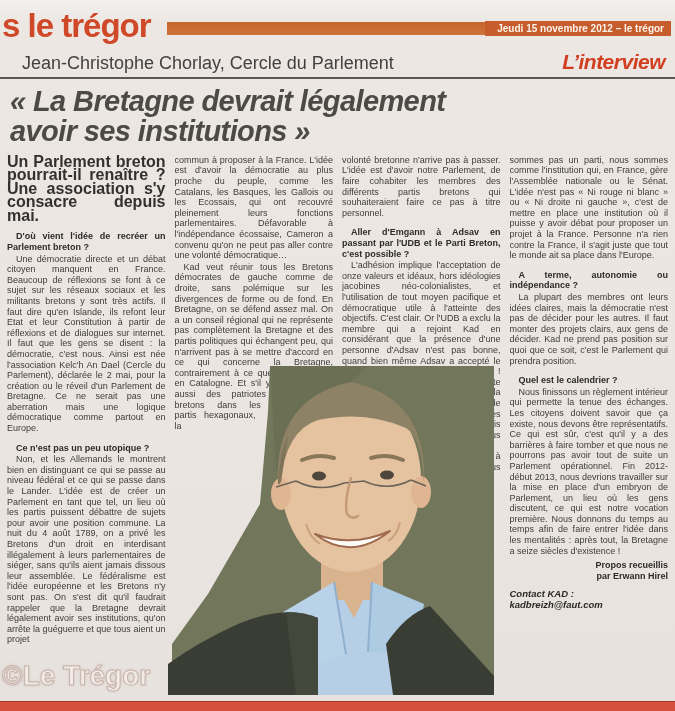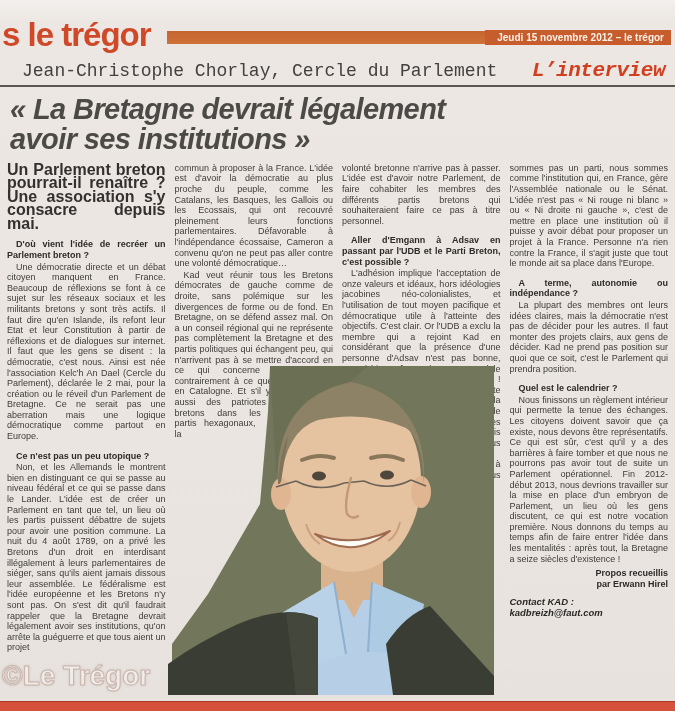--- a/index.html
+++ b/index.html
@@ -2,26 +2,26 @@
 <html lang="fr"><head>
 <meta charset="utf-8">
 <style>
   html,body{margin:0;padding:0;background:#d8d4d0;}
   .page{
     position:relative;width:675px;height:711px;overflow:hidden;
     background:linear-gradient(180deg,#f3f0ed 0,#ece7e3 22px,#eae5e1 60%,#e7e2de 100%);
     font-family:"Liberation Sans",sans-serif;color:#3e3c39;
   }
   
-  .masthead{display:flex;align-items:center;padding-top:16px;height:36px;text-align:right;}
+  .masthead{display:flex;align-items:center;padding-top:7px;height:36px;text-align:right;}
   .masthead-title{font-size:33px;font-weight:bold;color:#cf4827;letter-spacing:-1px;line-height:1;margin-left:2px;white-space:nowrap;}
   .masthead-bar{flex:1;height:13px;margin:6px 4px 0 16px;background:linear-gradient(180deg,#c5662f,#cd7238);display:flex;justify-content:flex-end;align-items:center;}
   .date-banner{font-size:10px;font-weight:bold;color:#fbf3ea;background:#c75c2c;height:15px;display:flex;align-items:center;padding:0 7px 0 12px;white-space:nowrap;}
   
-  .kicker-row{display:flex;justify-content:space-between;align-items:baseline;padding:7px 10px 3px 22px;border-bottom:2px solid #5b5852;font-family:Liberation Mono, monospace;}
+  .kicker-row{display:flex;justify-content:space-between;align-items:baseline;padding:7px 10px 3px 22px;border-bottom:2px solid #5b5852;}
   .kicker{font-size:18px;color:#434140;}
   .rubric{font-size:21px;font-weight:bold;font-style:italic;color:#d23f20;letter-spacing:-0.5px;}
   
   .headline{padding:7px 8px 4px 10px;font-size:29px;line-height:1.05;font-weight:bold;font-style:italic;color:#4c4a46;letter-spacing:-0.6px;}
   
   .columns{position:relative;display:grid;grid-template-columns:repeat(4,1fr);gap:9px;padding:4px 7px 0 7px;height:561px;}
   .col{overflow:hidden;text-align:justify;font-size:9px;line-height:10.6px;hyphens:auto;-webkit-hyphens:auto;}
   .col p{margin:0 0 1px 0;text-indent:9px;}
   .col p.cont{text-indent:0;}
   .col p.q{font-weight:bold;color:#2d2b29;margin-top:9px;}

